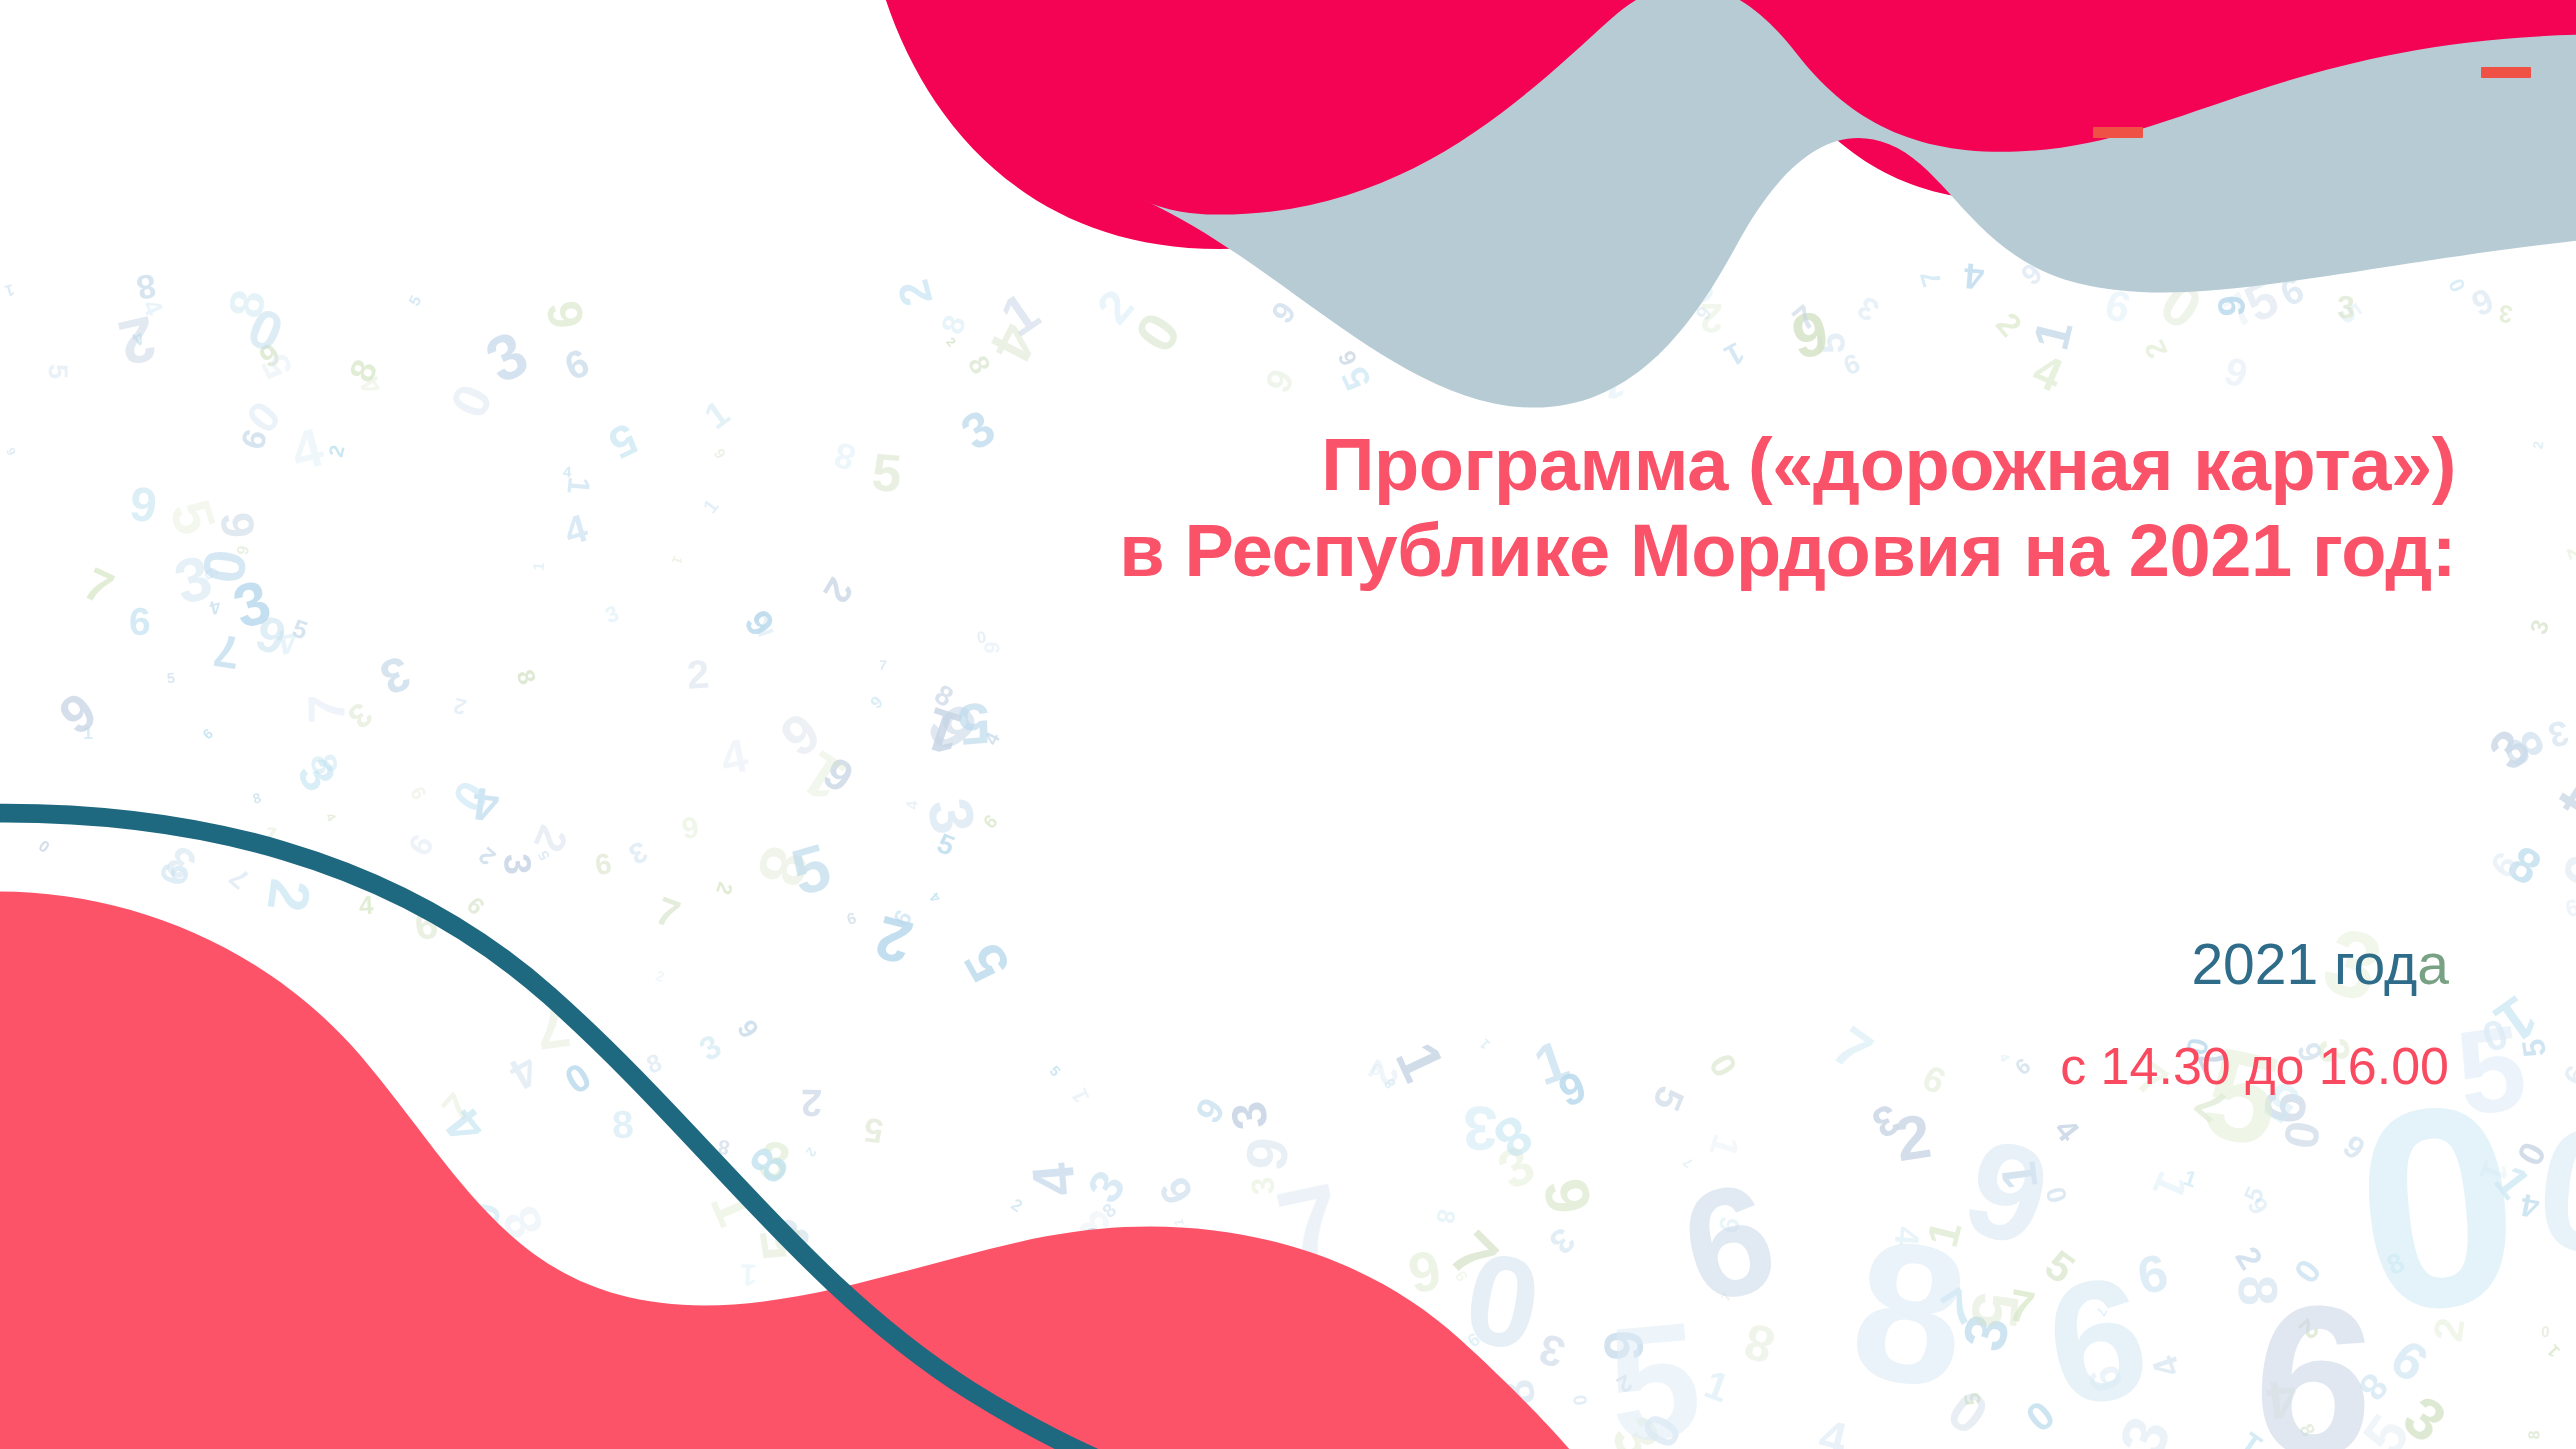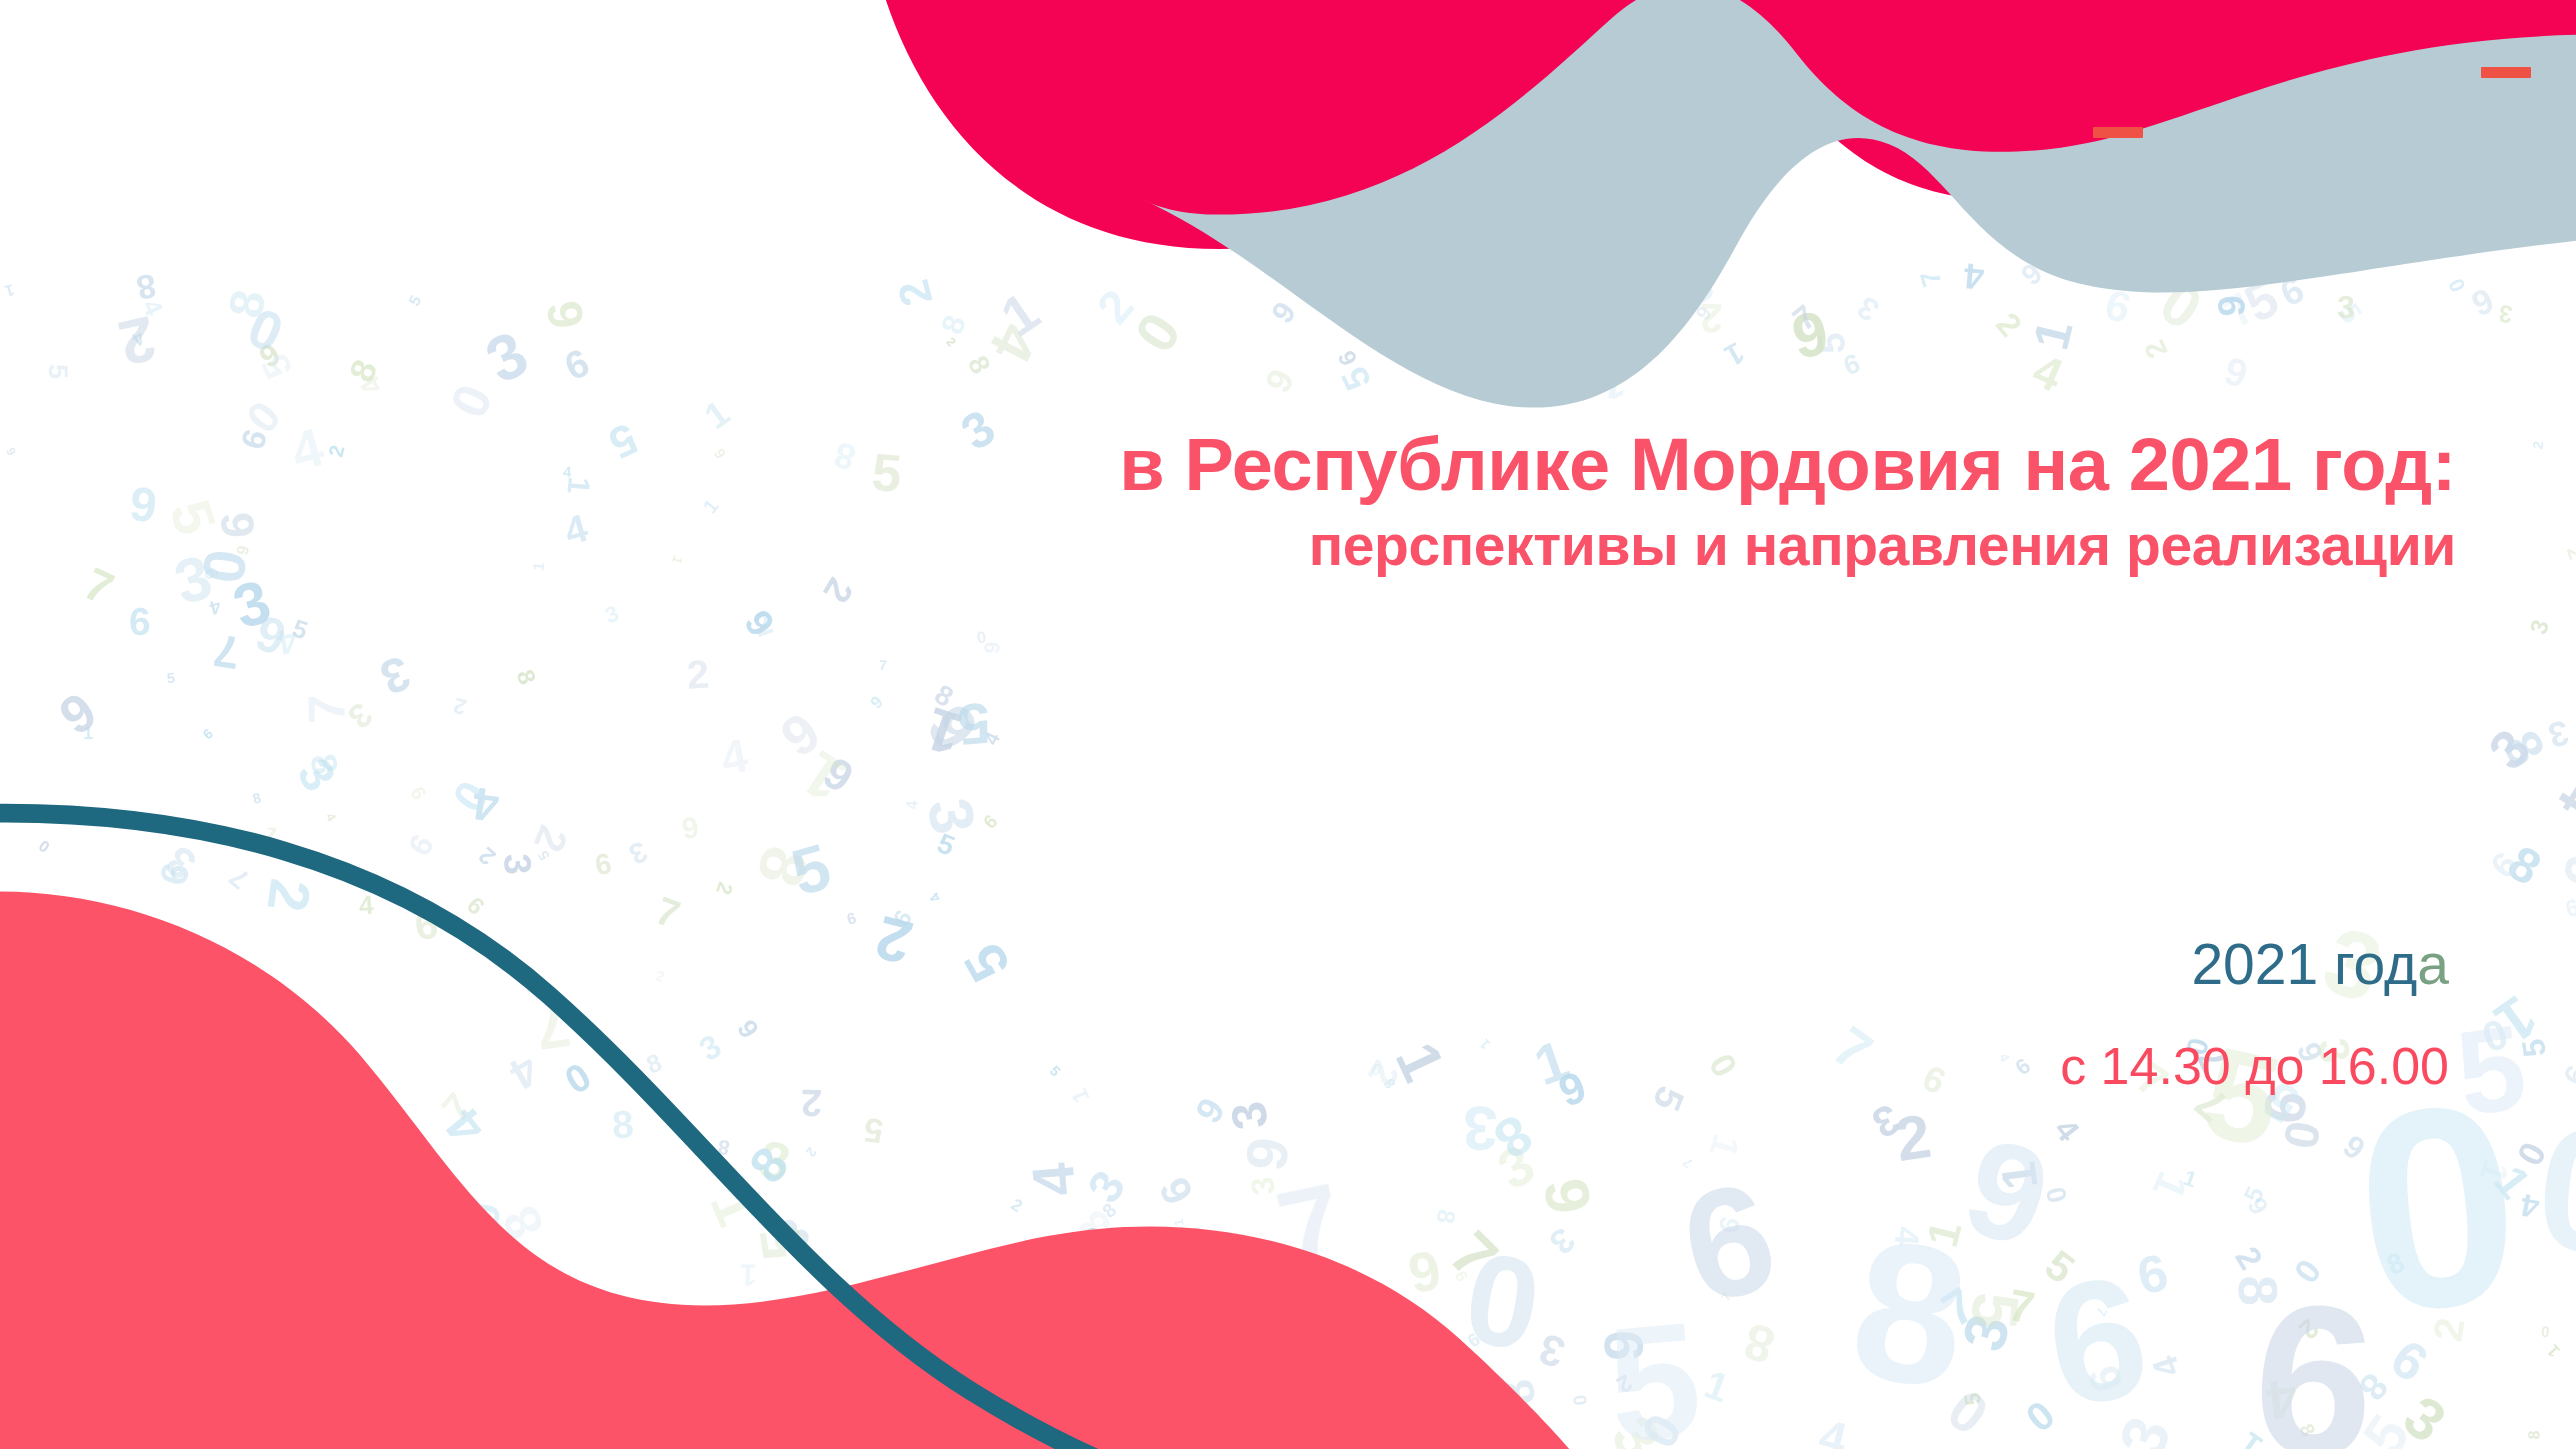--- a/index.html
+++ b/index.html
@@ -551,22 +551,22 @@
     <path d="M-40,948 C220,940 460,1000 640,1160 C820,1320 940,1500 1130,1620 C1280,1714 1420,1760 1560,1790" fill="none" stroke="#1E6880" stroke-width="22" stroke-linecap="round"></path>
   </svg>
 
   <div id="logo">
     <span id="logo-accent-left" class="logo-accent"></span>
     <span id="logo-accent-right" class="logo-accent"></span>
   </div>
 
 
   <div id="title-block">
+    <div class="title-line title-major">Программа («дорожная карта»)</div>
     <div class="title-line title-major">в Республике Мордовия на 2021 год:</div>
-    <div class="title-line title-minor">перспективы и направления реализации</div>
   </div>
 
   <div id="date-block">
     <div id="date-year"><span>2021 год</span><span class="year-tail">а</span></div>
     <div id="date-time">с 14.30 до 16.00</div>
   </div>
 
 </div>
 
 

